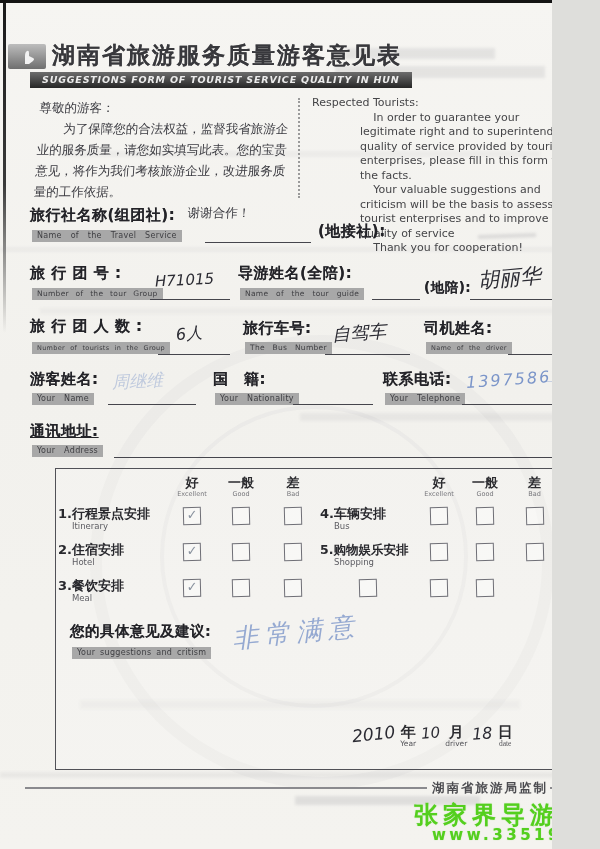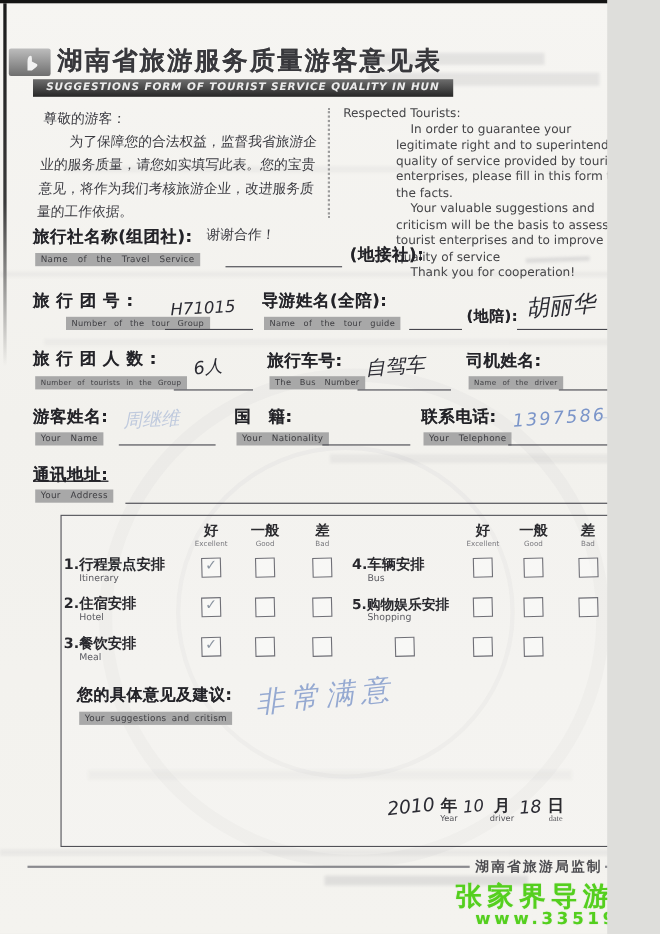--- a/index.html
+++ b/index.html
@@ -102,21 +102,21 @@
     <div class="ind">Thank you for cooperation!</div>
   </div>
 
   <div class="cn-label" style="left:30px;top:206px;">旅行社名称(组团社):</div>
   <div class="en-tag" style="left:32px;top:230px;">Name of the Travel Service</div>
   <div class="uline" style="left:205px;top:242px;width:106px;"></div>
   <div class="cn-label" style="left:318px;top:222px;">(地接社):</div>
   <div class="smudge" style="left:478px;top:234px;width:58px;height:4px;opacity:.18;transform:rotate(-2deg);"></div>
 
   <div class="cn-label" style="left:30px;top:264px;">旅 行 团 号 :</div>
-  <div class="en-tag" style="left:32px;top:288px;font-size:7.5px;word-spacing:4px;margin-left:28px;">Number of the tour Group</div>
+  <div class="en-tag" style="left:32px;top:288px;font-size:7.5px;word-spacing:4px;">Number of the tour Group</div>
   <div class="hw" style="left:155px;top:271px;font-size:15px;transform:rotate(-3deg);">H71015</div>
   <div class="uline" style="left:150px;top:299px;width:80px;"></div>
 
   <div class="cn-label" style="left:238px;top:264px;">导游姓名(全陪):</div>
   <div class="en-tag" style="left:240px;top:288px;font-size:7.5px;word-spacing:5px;">Name of the tour guide</div>
   <div class="uline" style="left:372px;top:299px;width:48px;"></div>
   <div class="cn-label" style="left:424px;top:279px;font-size:13.5px;">(地陪):</div>
   <div class="hw" style="left:478px;top:264px;font-size:21px;transform:rotate(-5deg);">胡丽华</div>
   <div class="uline" style="left:470px;top:299px;width:92px;"></div>
 

